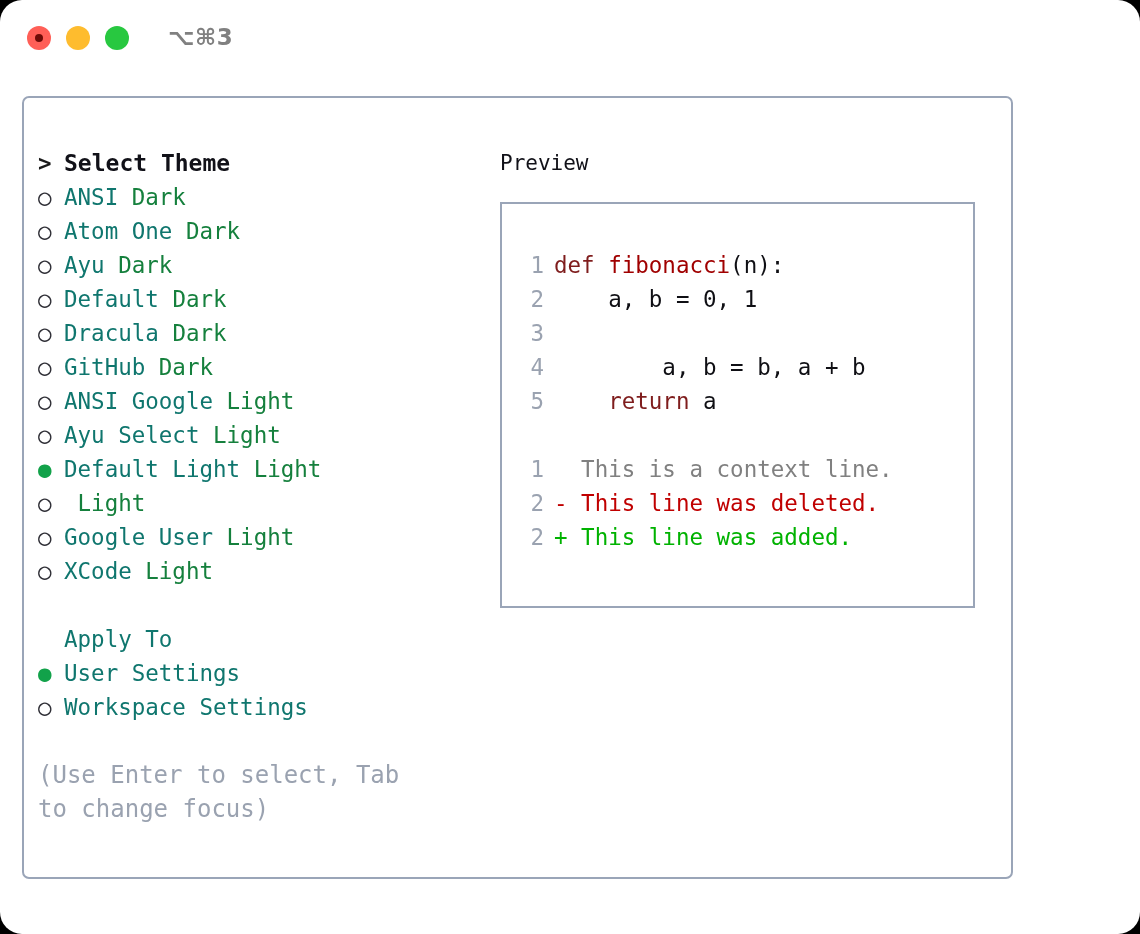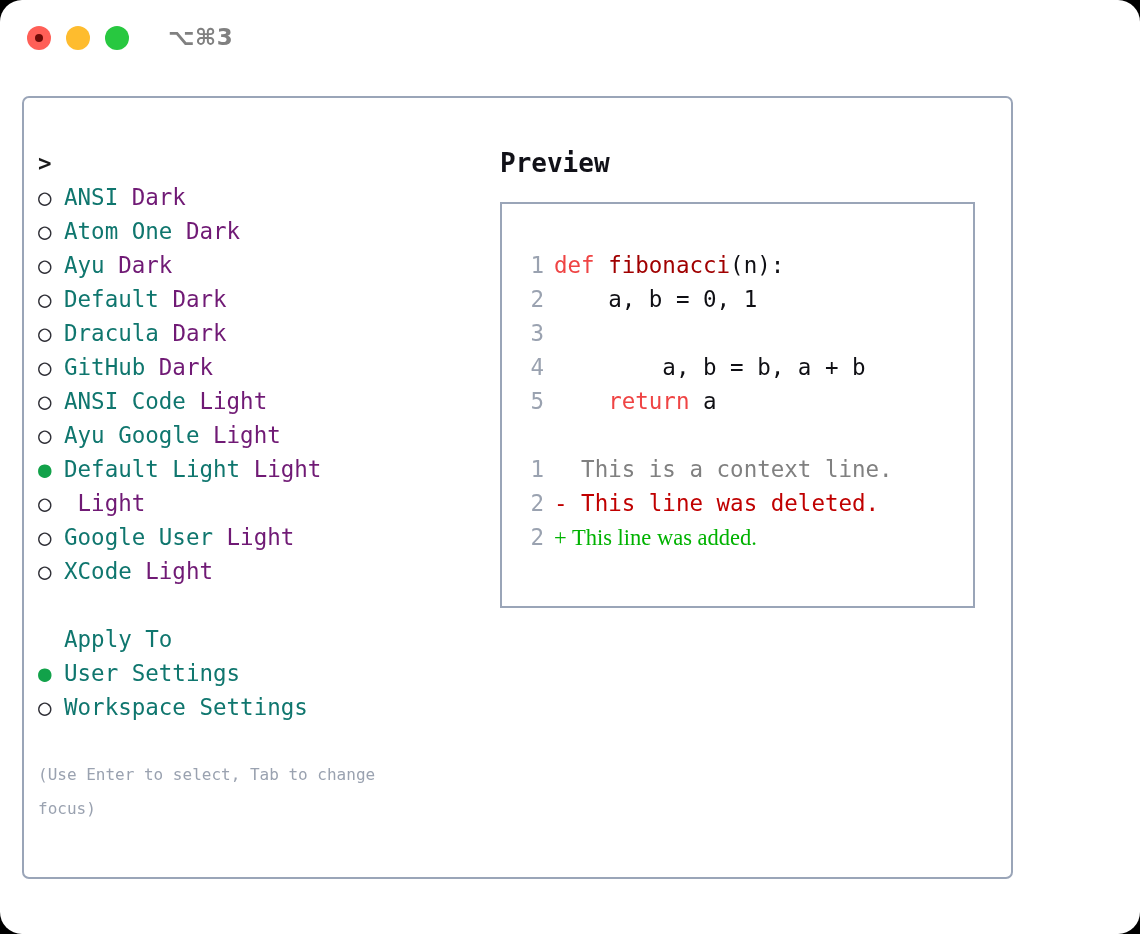--- a/index.html
+++ b/index.html
@@ -118,43 +118,43 @@
     color: #111118;
     font-size: 23px;
   }
   .label {
     color: #0f766e;
   }
   .label.selected {
     color: #0f766e;
   }
   .tag {
-    color: #701a75;
+    color: #15803d;
   }
   .spacer-32 { height: 34px; }
 
   .hint {
     color: #9aa2b0;
-    font-size: 16px;
+    font-size: 24px;
     line-height: 34px;
     width: 400px;
     white-space: normal;
     word-spacing: 0px;
   }
 
   
   .right-col {
     position: absolute;
     left: 476px;
     top: 48px;
     width: 500px;
   }
   .preview-title {
-    font-weight: bold;
-    font-size: 26px;
+    font-weight: normal;
+    font-size: 21px;
     color: #111118;
     line-height: 34px;
   }
   .code-box {
     margin-top: 22px;
     width: 475px;
     height: 406px;
     border: 2px solid #9aa5b8;
     box-sizing: border-box;
     background: #ffffff;
@@ -177,26 +177,26 @@
   .lineno {
     display: inline-block;
     width: 28px;
     flex: 0 0 28px;
     text-align: right;
     color: #9aa2b0;
     margin-right: 10px;
   }
   .blank-line { height: 34px; }
 
-  .tok-kw   { color: #ef4444; }
+  .tok-kw   { color: #7f1d1d; }
   .tok-fn   { color: #a00000; }
   .tok-txt  { color: #0f0f14; }
   .tok-ctx  { color: #808080; }
   .tok-del  { color: #c00000; margin-top: 12px; }
-  .tok-add  { color: #00b200; font-family: Liberation Serif, serif; }
+  .tok-add  { color: #00b200; }
 </style>
 </head>
 <body>
 
 <div class="window">
 
   <div class="titlebar">
     <div class="dots">
       <div class="dot close"></div>
       <div class="dot min"></div>
@@ -204,31 +204,32 @@
     </div>
     <div class="shortcut">⌥⌘3</div>
   </div>
 
   <div class="panel">
 
     <div class="left-col">
 
       <div class="row">
         <span class="bullet marker">&gt;</span>
+        <span class="section-header">Select Theme</span>
       </div>
 
       <div id="theme-list">
           <div class="row"><span class="bullet off">○</span><span class="label">ANSI</span><span> </span><span class="tag">Dark</span></div>
           <div class="row"><span class="bullet off">○</span><span class="label">Atom One</span><span> </span><span class="tag">Dark</span></div>
           <div class="row"><span class="bullet off">○</span><span class="label">Ayu</span><span> </span><span class="tag">Dark</span></div>
           <div class="row"><span class="bullet off">○</span><span class="label">Default</span><span> </span><span class="tag">Dark</span></div>
           <div class="row"><span class="bullet off">○</span><span class="label">Dracula</span><span> </span><span class="tag">Dark</span></div>
           <div class="row"><span class="bullet off">○</span><span class="label">GitHub</span><span> </span><span class="tag">Dark</span></div>
-          <div class="row"><span class="bullet off">○</span><span class="label">ANSI Code</span><span> </span><span class="tag">Light</span></div>
-          <div class="row"><span class="bullet off">○</span><span class="label">Ayu Google</span><span> </span><span class="tag">Light</span></div>
+          <div class="row"><span class="bullet off">○</span><span class="label">ANSI Google</span><span> </span><span class="tag">Light</span></div>
+          <div class="row"><span class="bullet off">○</span><span class="label">Ayu Select</span><span> </span><span class="tag">Light</span></div>
           <div class="row"><span class="bullet on">●</span><span class="label selected">Default Light</span><span> </span><span class="tag">Light</span></div>
           <div class="row"><span class="bullet off">○</span><span> </span><span class="tag">Light</span></div>
           <div class="row"><span class="bullet off">○</span><span class="label">Google User</span><span> </span><span class="tag">Light</span></div>
           <div class="row"><span class="bullet off">○</span><span class="label">XCode</span><span> </span><span class="tag">Light</span></div>
         </div>
 
       <div class="spacer-32"></div>
 
       <div class="row">
         <span class="bullet empty">○</span>

